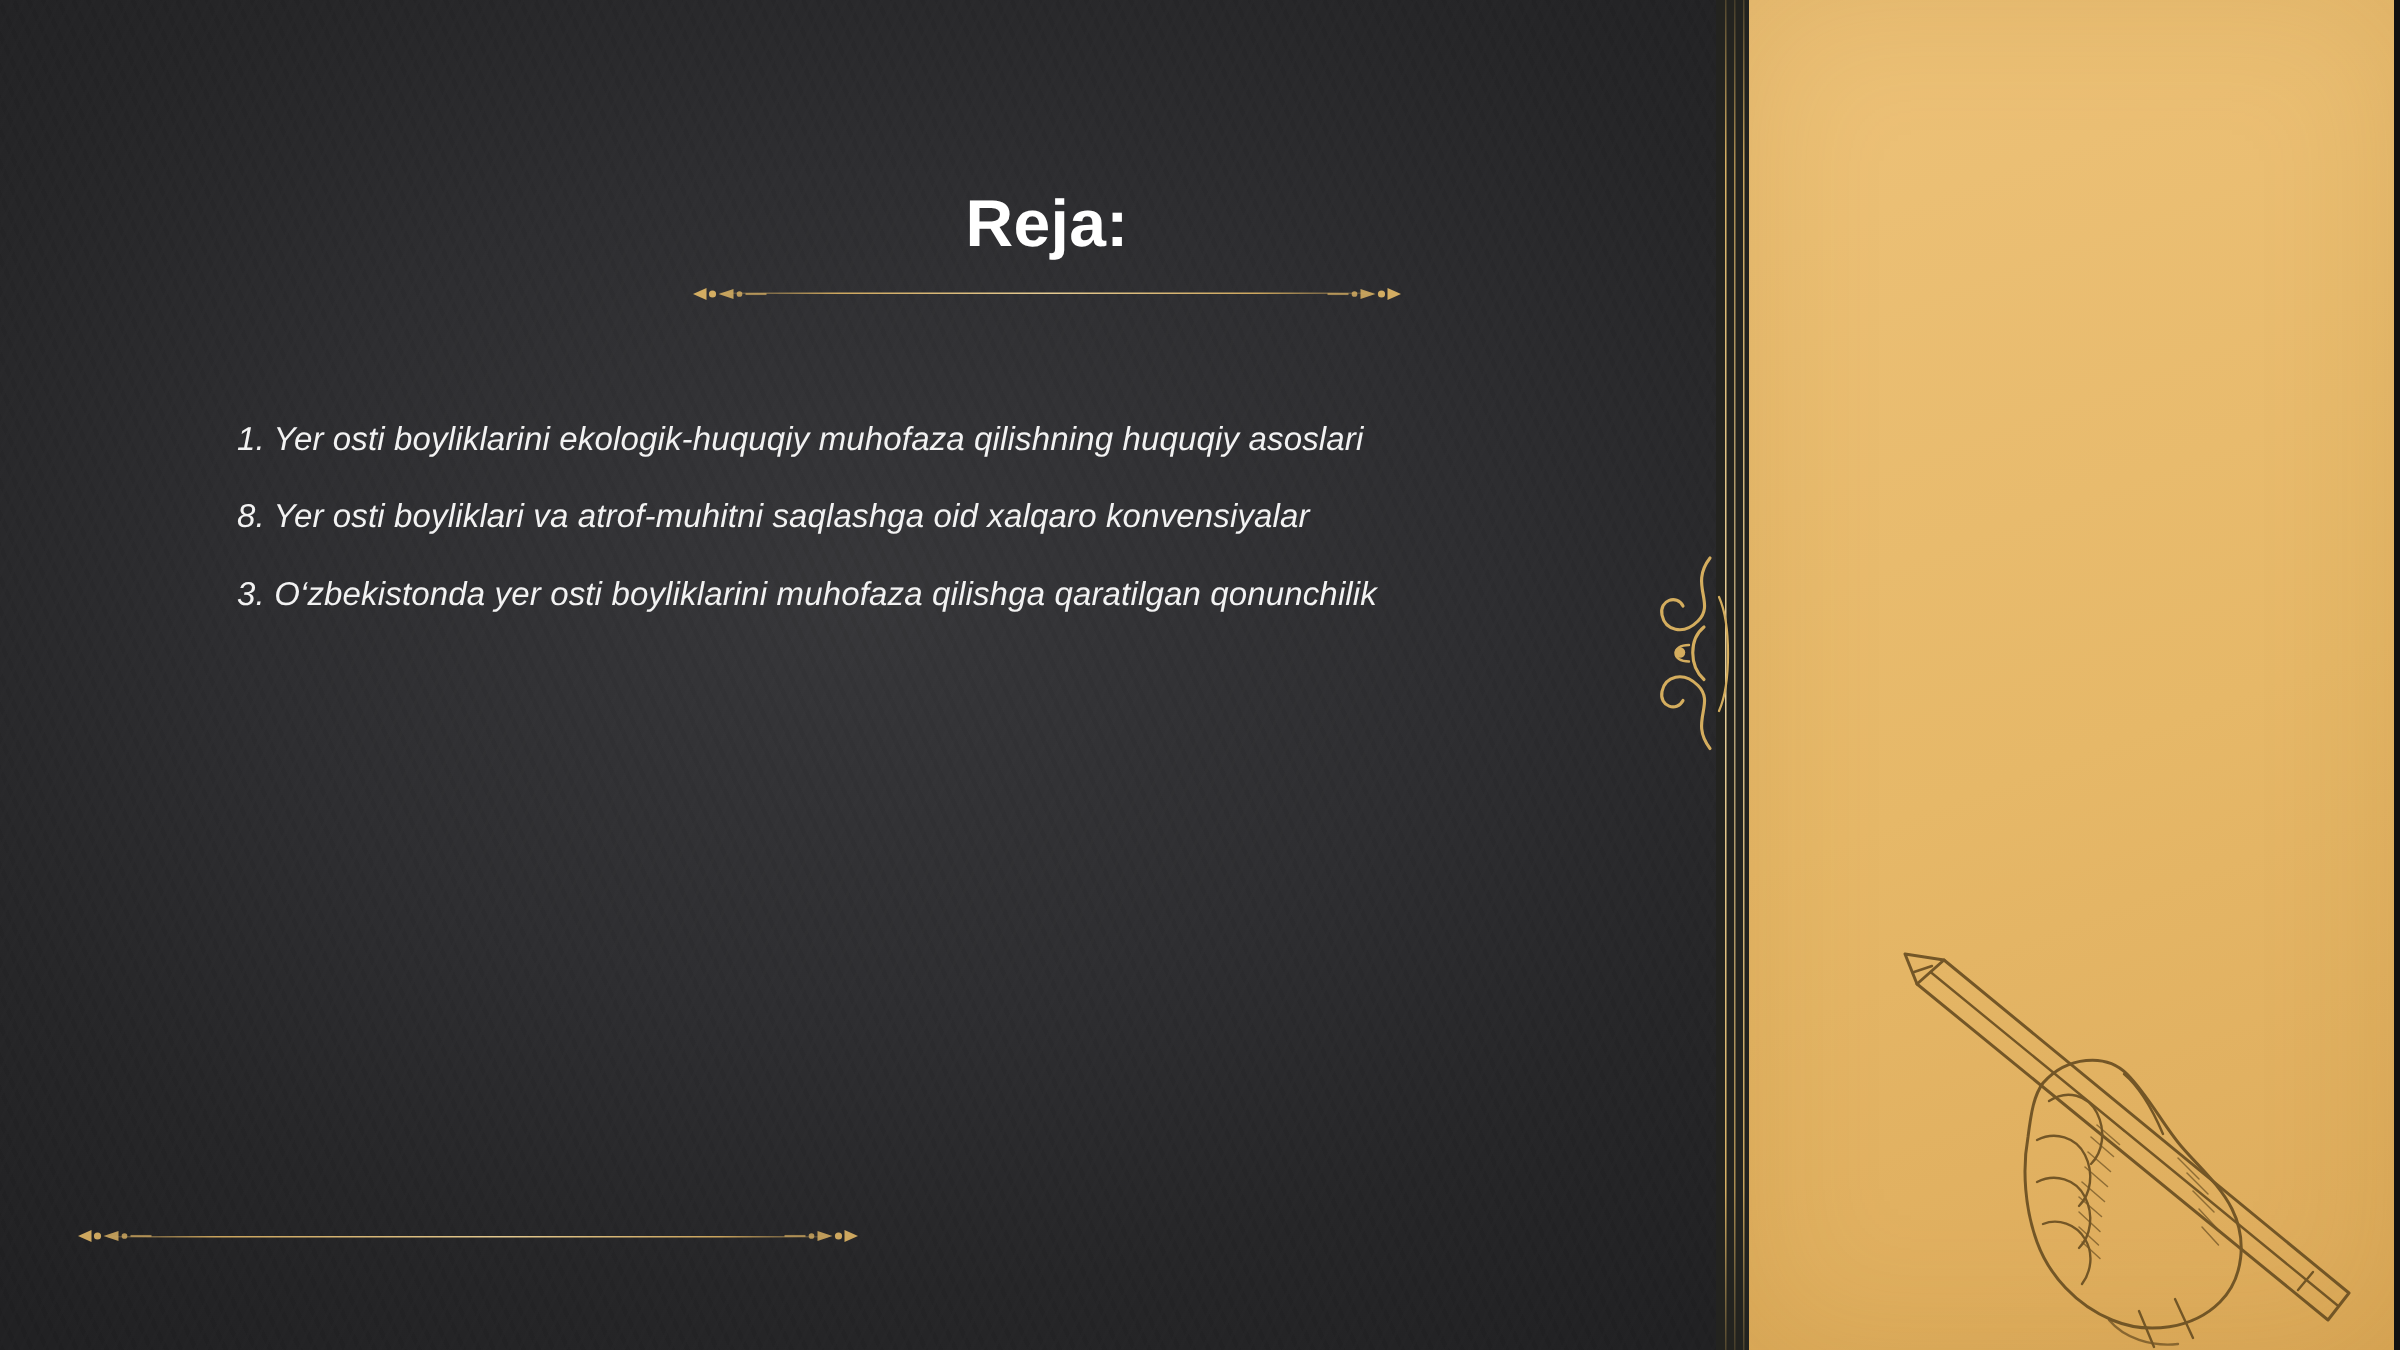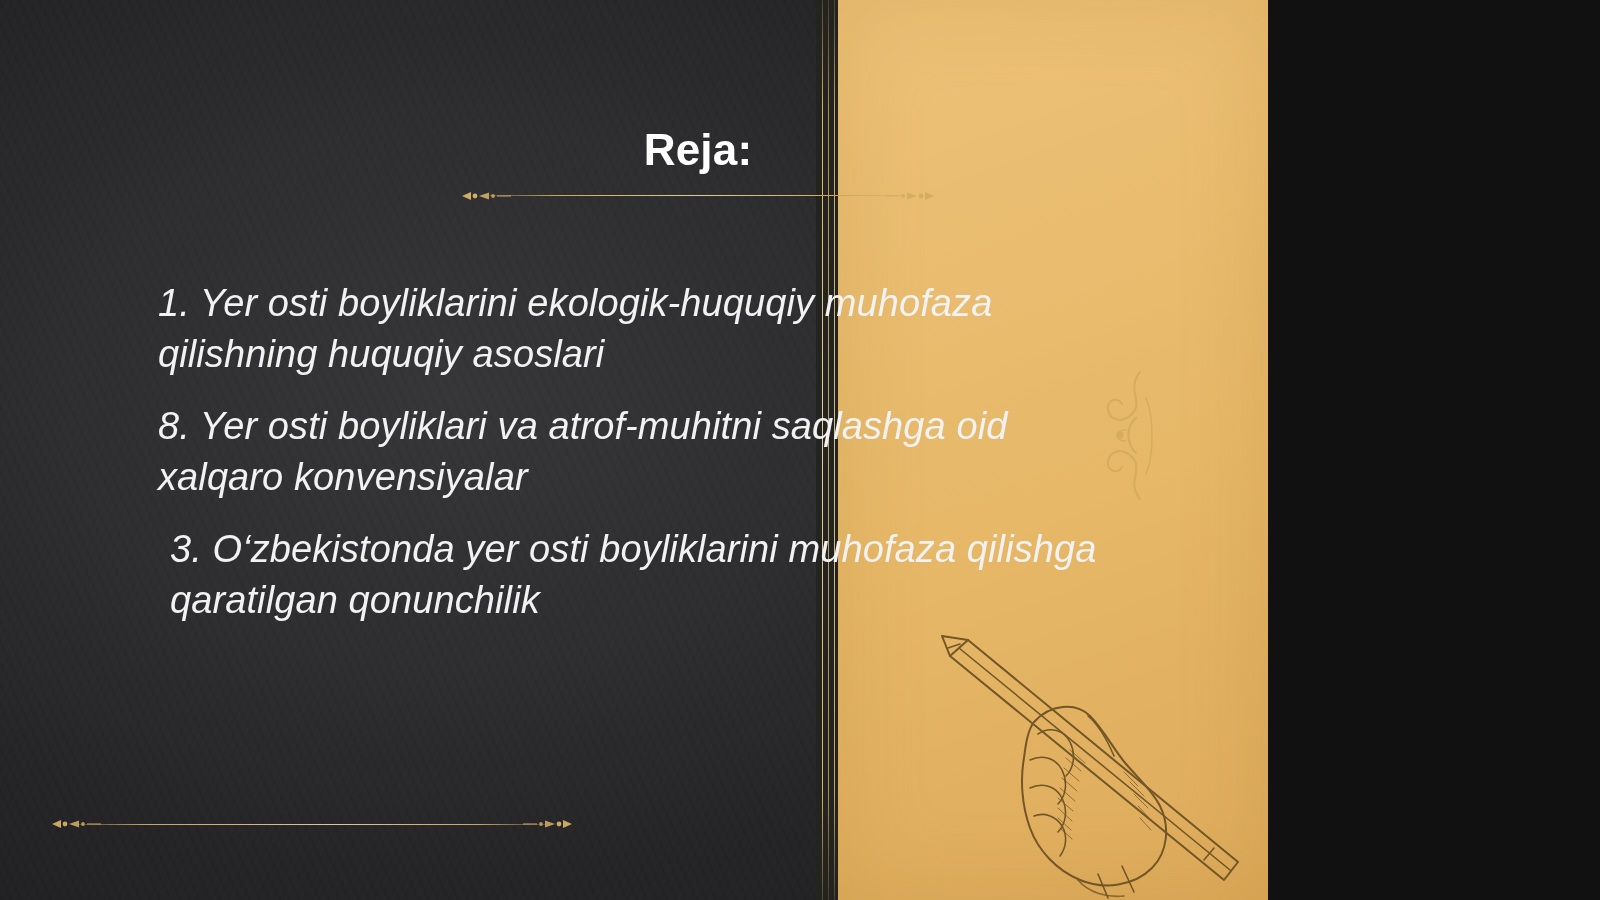--- a/index.html
+++ b/index.html
@@ -9,21 +9,21 @@
   }
   body {
     width: 1600px;
     height: 900px;
     overflow: hidden;
     font-family: "Liberation Sans", sans-serif;
   }
 
   .slide {
     position: relative;
-    width: 1268px;
+    width: 1596px;
     height: 900px;
     background: #737373;
     overflow: hidden;
   }
 
   
   .slide-bg {
     position: absolute;
     inset: 0;
     background:
@@ -141,28 +141,28 @@
   .orn-end.right { right: 0; transform: scaleX(-1); }
 
   
   .plan-list {
     position: absolute;
     left: 158px;
     top: 278px;
     width: 968px;
   }
   .plan-item {
-    font-size: 38px;
+    font-size: 22px;
     font-style: italic;
     color: #f2f2f2;
     line-height: 1.33;
     margin: 0 0 22px 0;
     letter-spacing: .1px;
   }
-  .plan-item:last-child { margin-bottom: 0; margin-left: 12px; }
+  .plan-item:last-child { margin-bottom: 0; }
 
   
   .bottom-divider {
     position: absolute;
     left: 52px;
     top: 816px;
     width: 520px;
     height: 18px;
   }
   .bottom-divider .bar {

